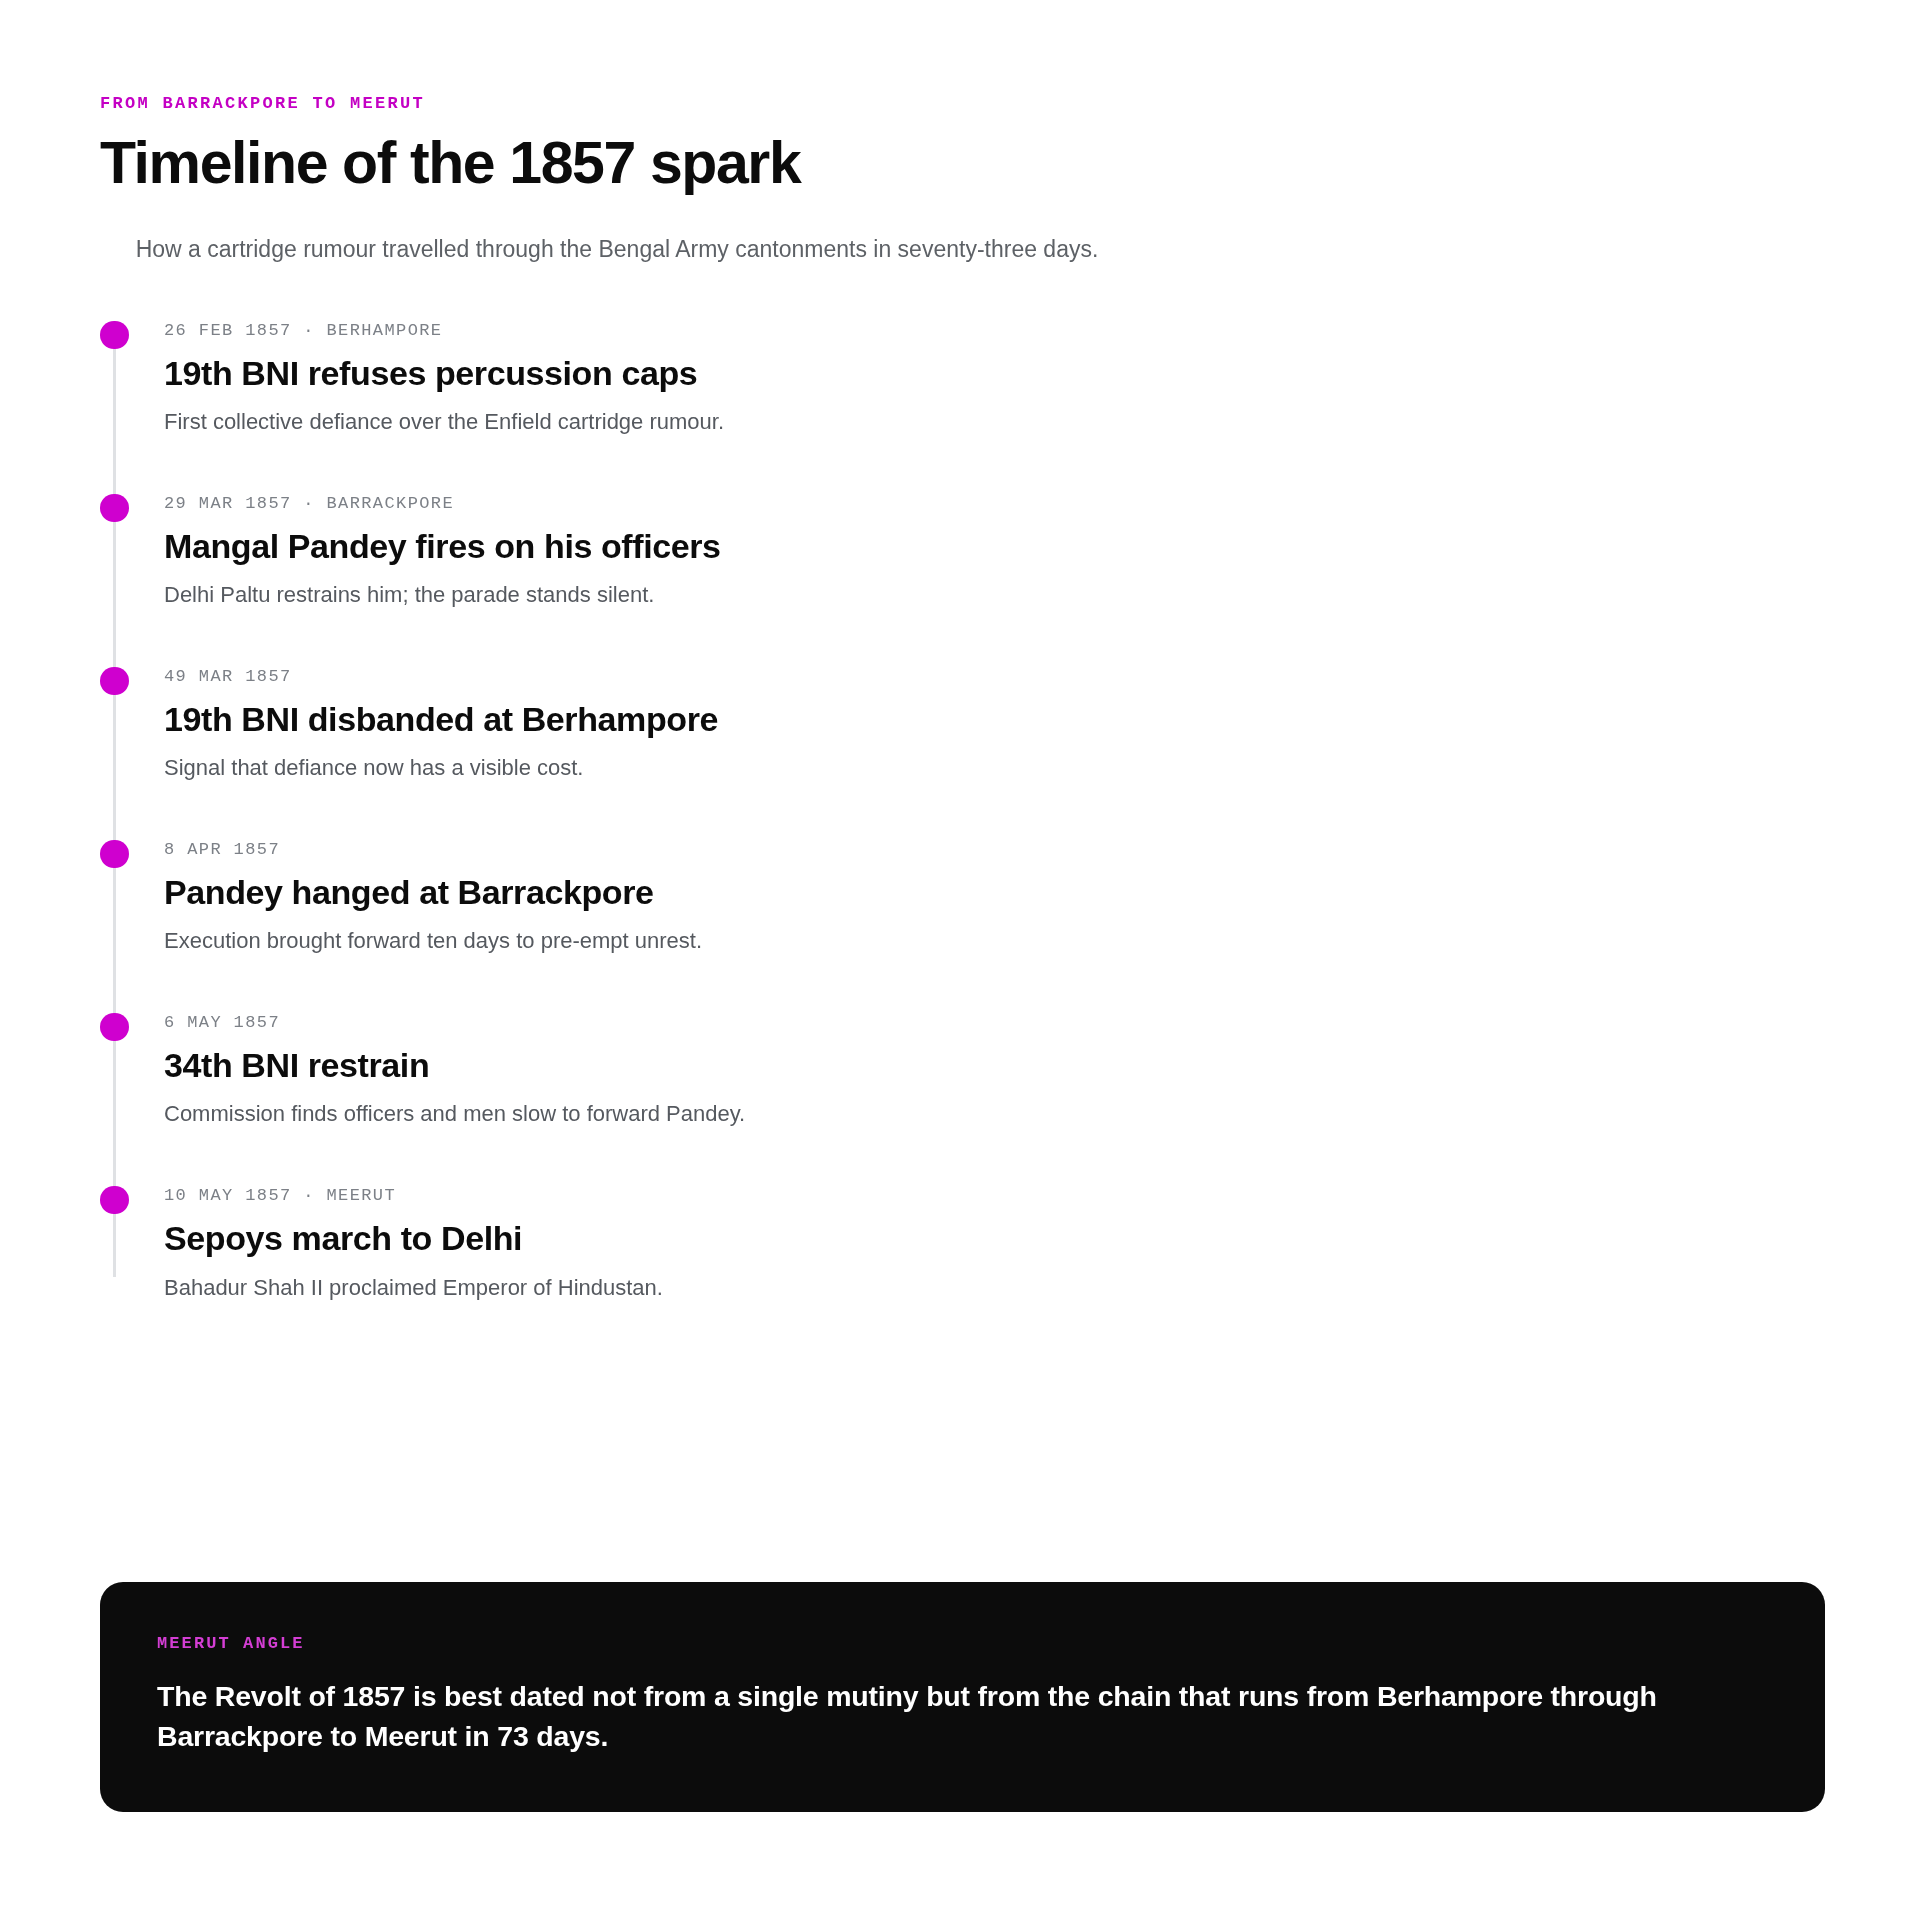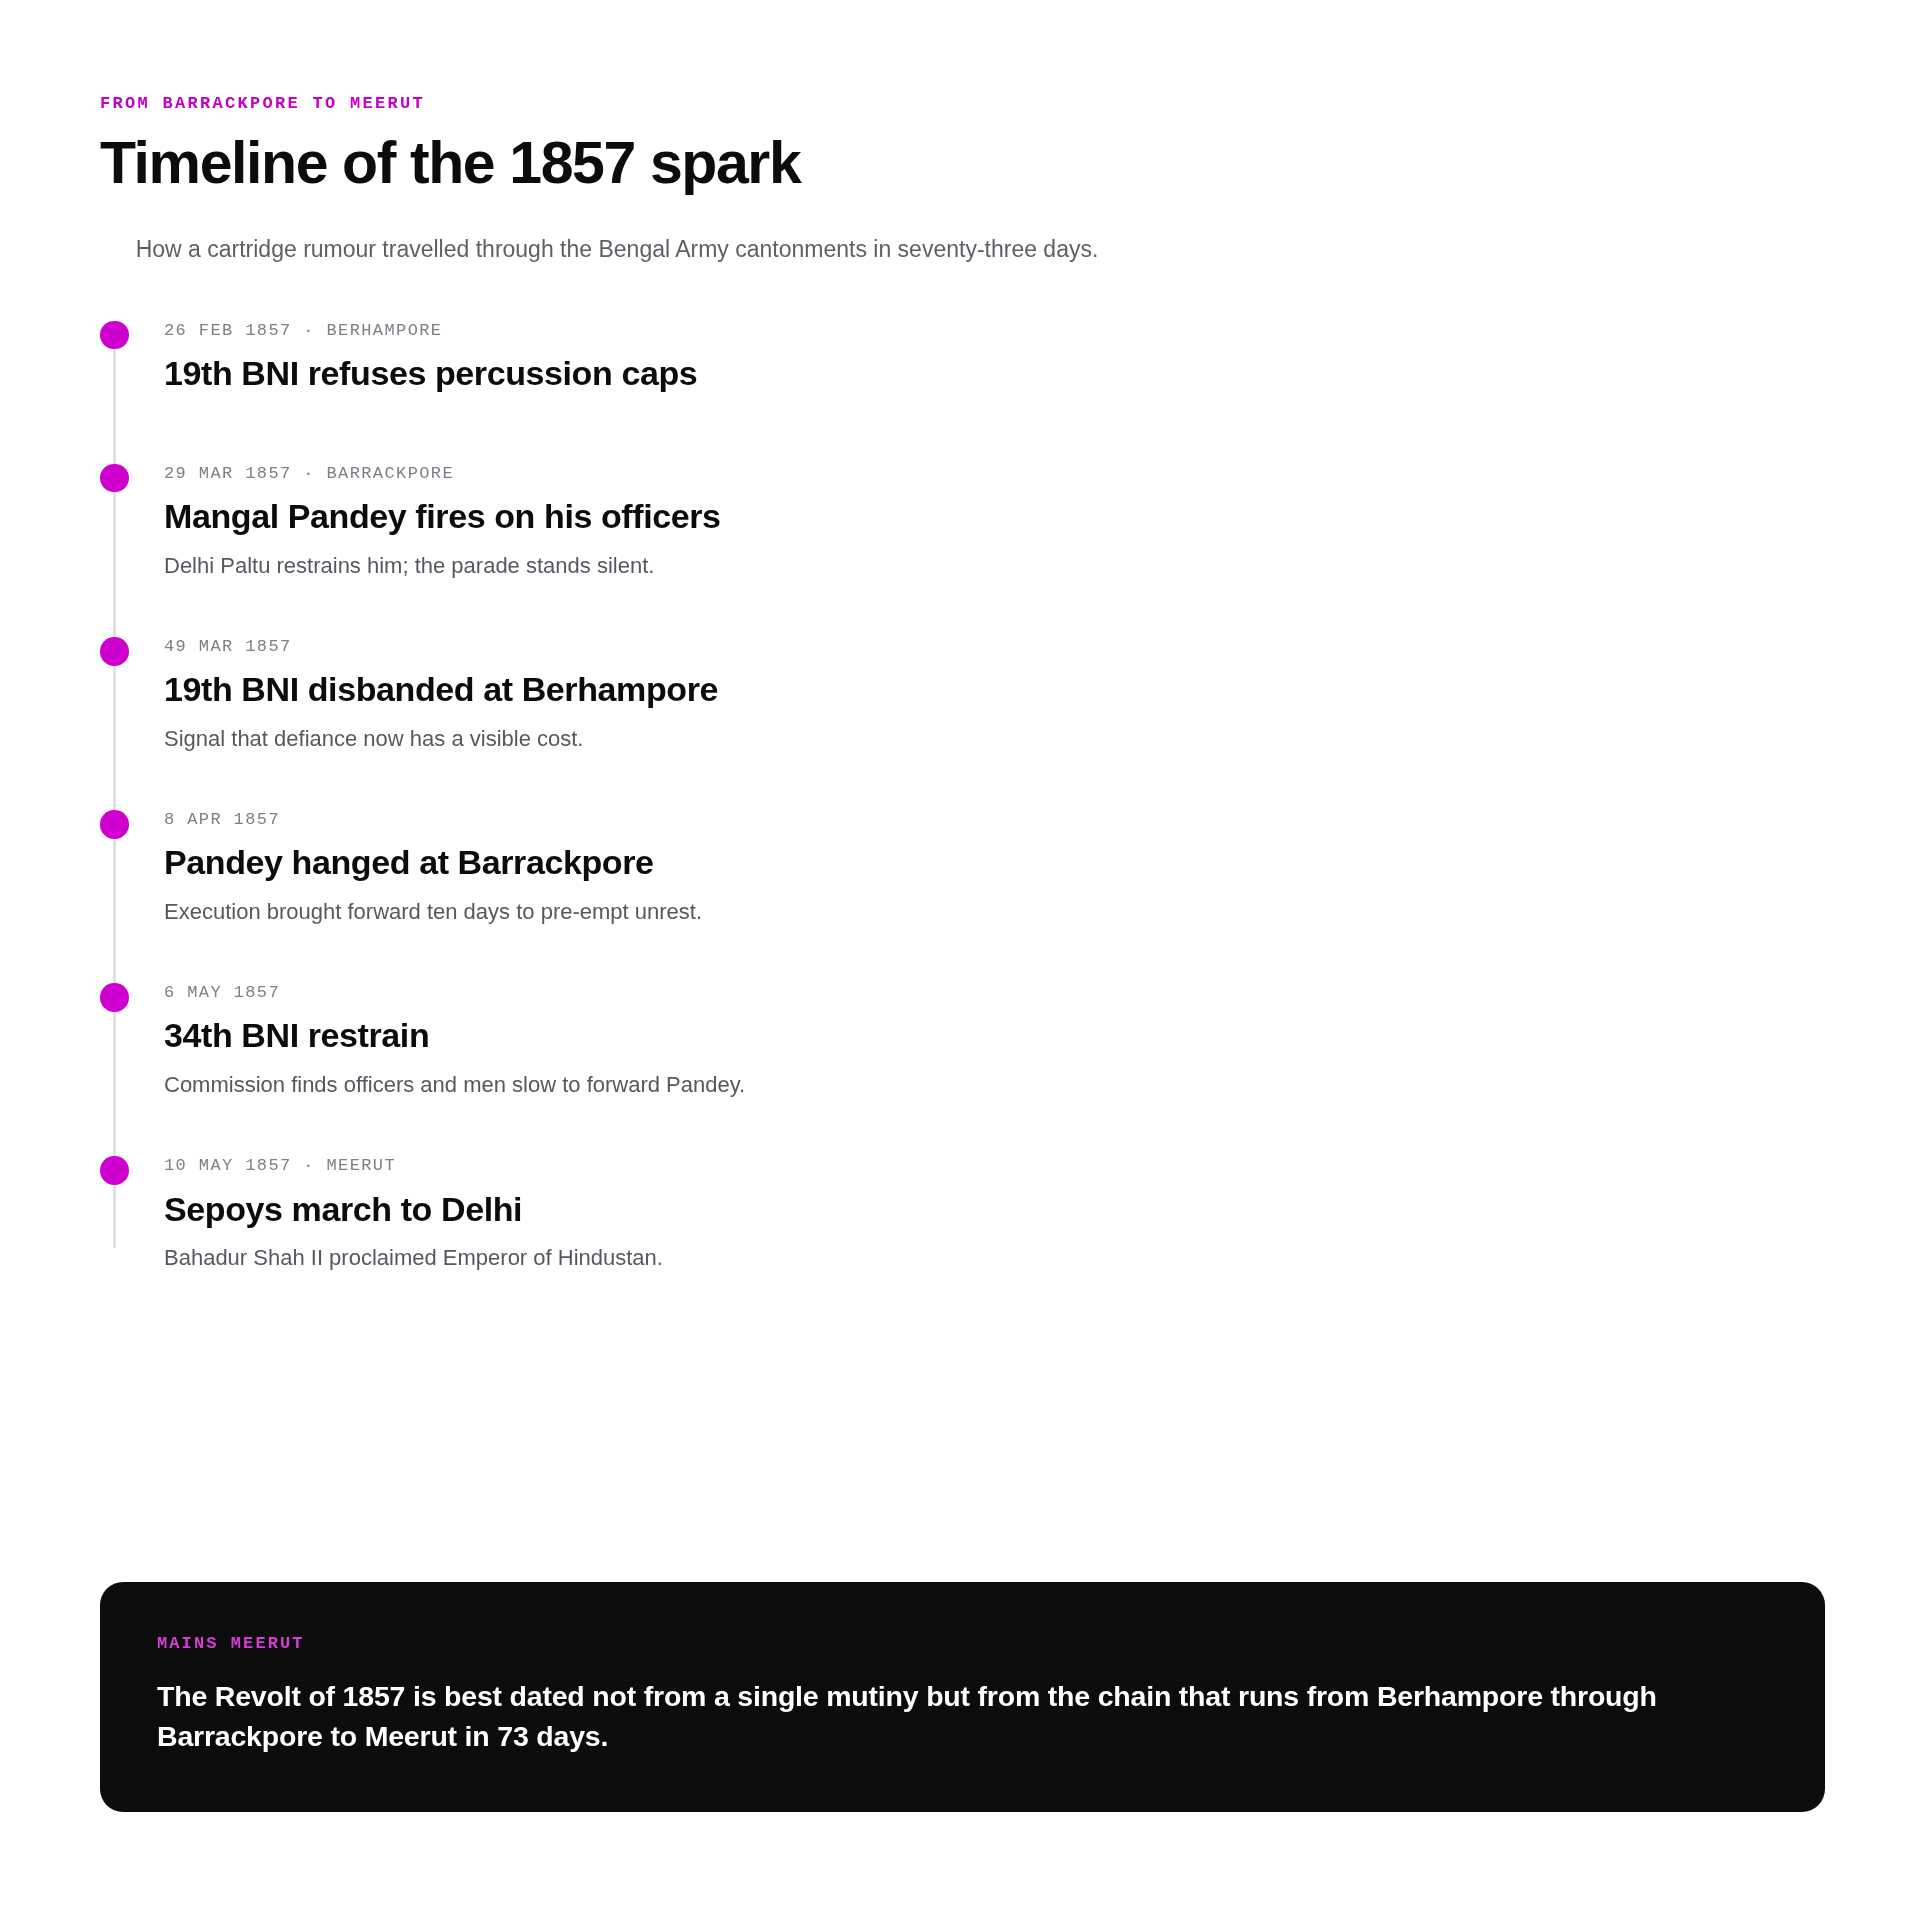--- a/index.html
+++ b/index.html
@@ -135,20 +135,21 @@
   <div class="eyebrow">FROM BARRACKPORE TO MEERUT</div>
   <h1 class="title">Timeline of the 1857 spark</h1>
   <p class="subtitle">How a cartridge rumour travelled through the Bengal Army cantonments in seventy-three days.</p>
 
   <ul class="timeline">
 
     <li class="tl-item">
       <span class="dot"></span>
       <div class="tl-meta">26 FEB 1857  ·  BERHAMPORE</div>
       <div class="tl-title">19th BNI refuses percussion caps</div>
+      <p class="tl-desc">First collective defiance over the Enfield cartridge rumour.</p>
     </li>
 
     <li class="tl-item">
       <span class="dot"></span>
       <div class="tl-meta">29 MAR 1857  ·  BARRACKPORE</div>
       <div class="tl-title">Mangal Pandey fires on his officers</div>
       <p class="tl-desc">Delhi Paltu restrains him; the parade stands silent.</p>
     </li>
 
     <li class="tl-item">
@@ -175,18 +176,18 @@
     <li class="tl-item">
       <span class="dot"></span>
       <div class="tl-meta">10 MAY 1857  ·  MEERUT</div>
       <div class="tl-title">Sepoys march to Delhi</div>
       <p class="tl-desc">Bahadur Shah II proclaimed Emperor of Hindustan.</p>
     </li>
 
   </ul>
 
   <div class="callout">
-    <div class="callout-label">MAINS MEERUT</div>
+    <div class="callout-label">MEERUT ANGLE</div>
     <p class="callout-text">The Revolt of 1857 is best dated not from a single mutiny but from the chain that runs from Berhampore through Barrackpore to Meerut in 73 days.</p>
   </div>
 
 </div>
 
 
 </body></html>

